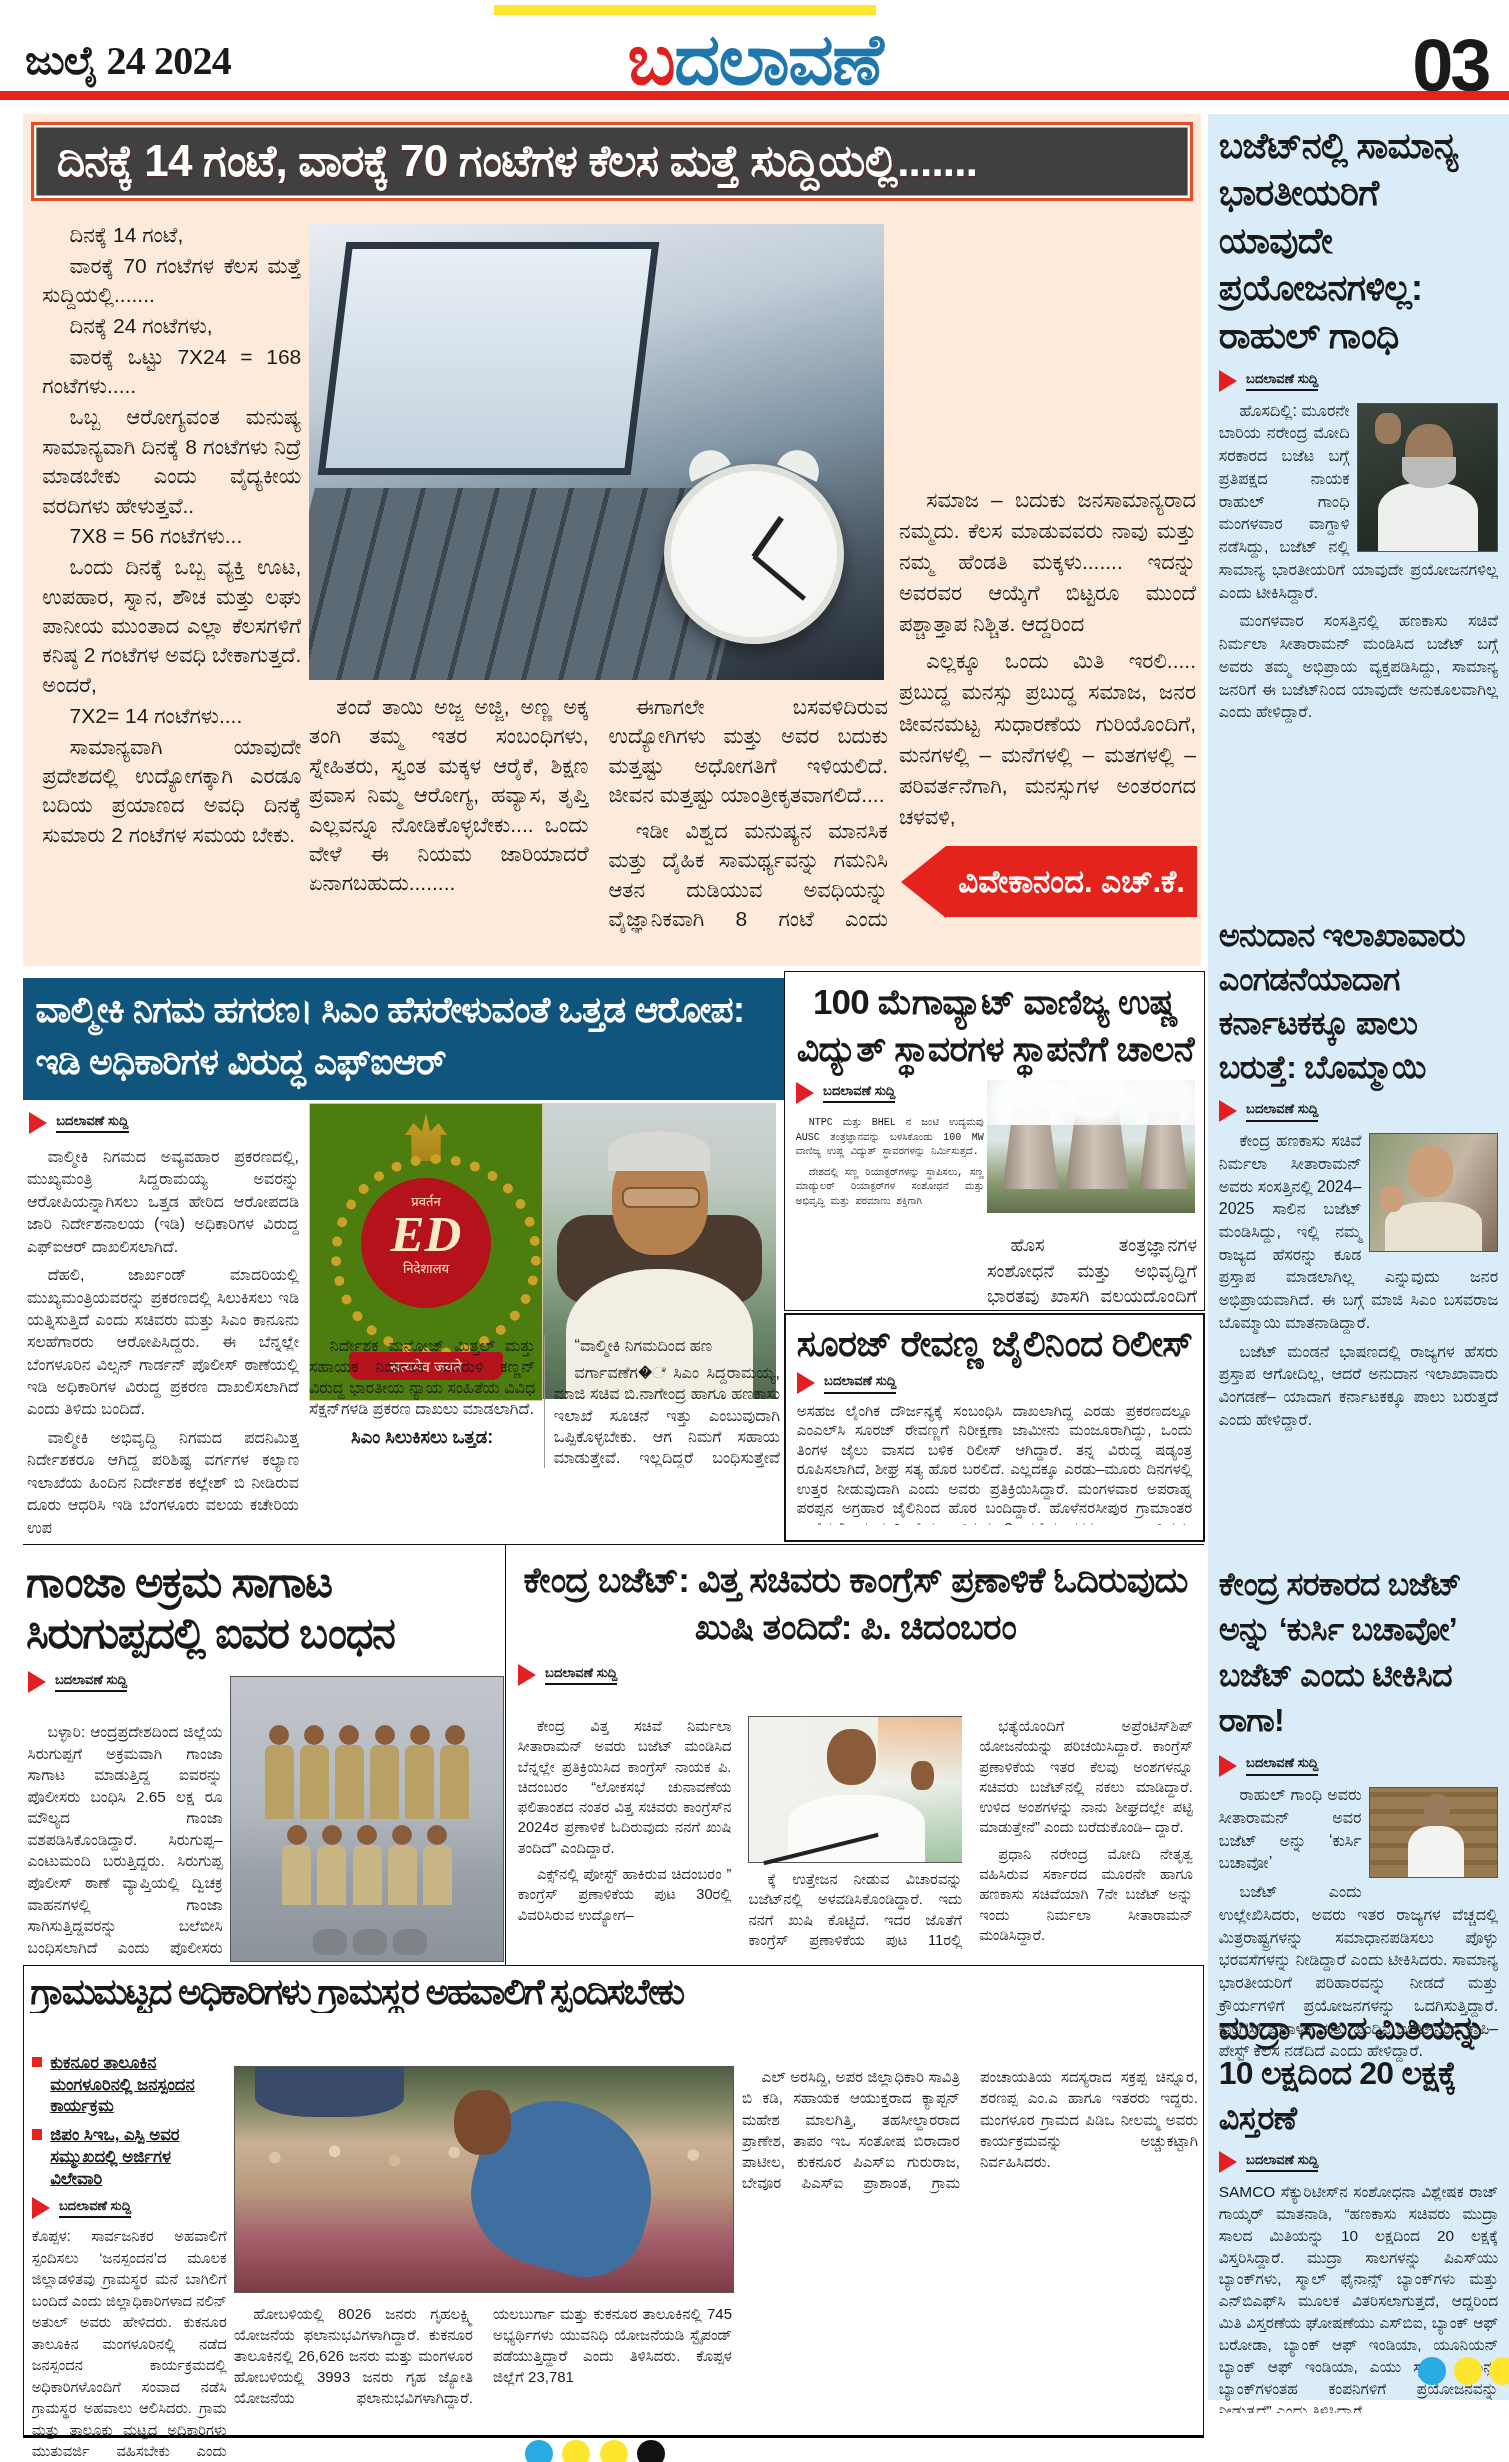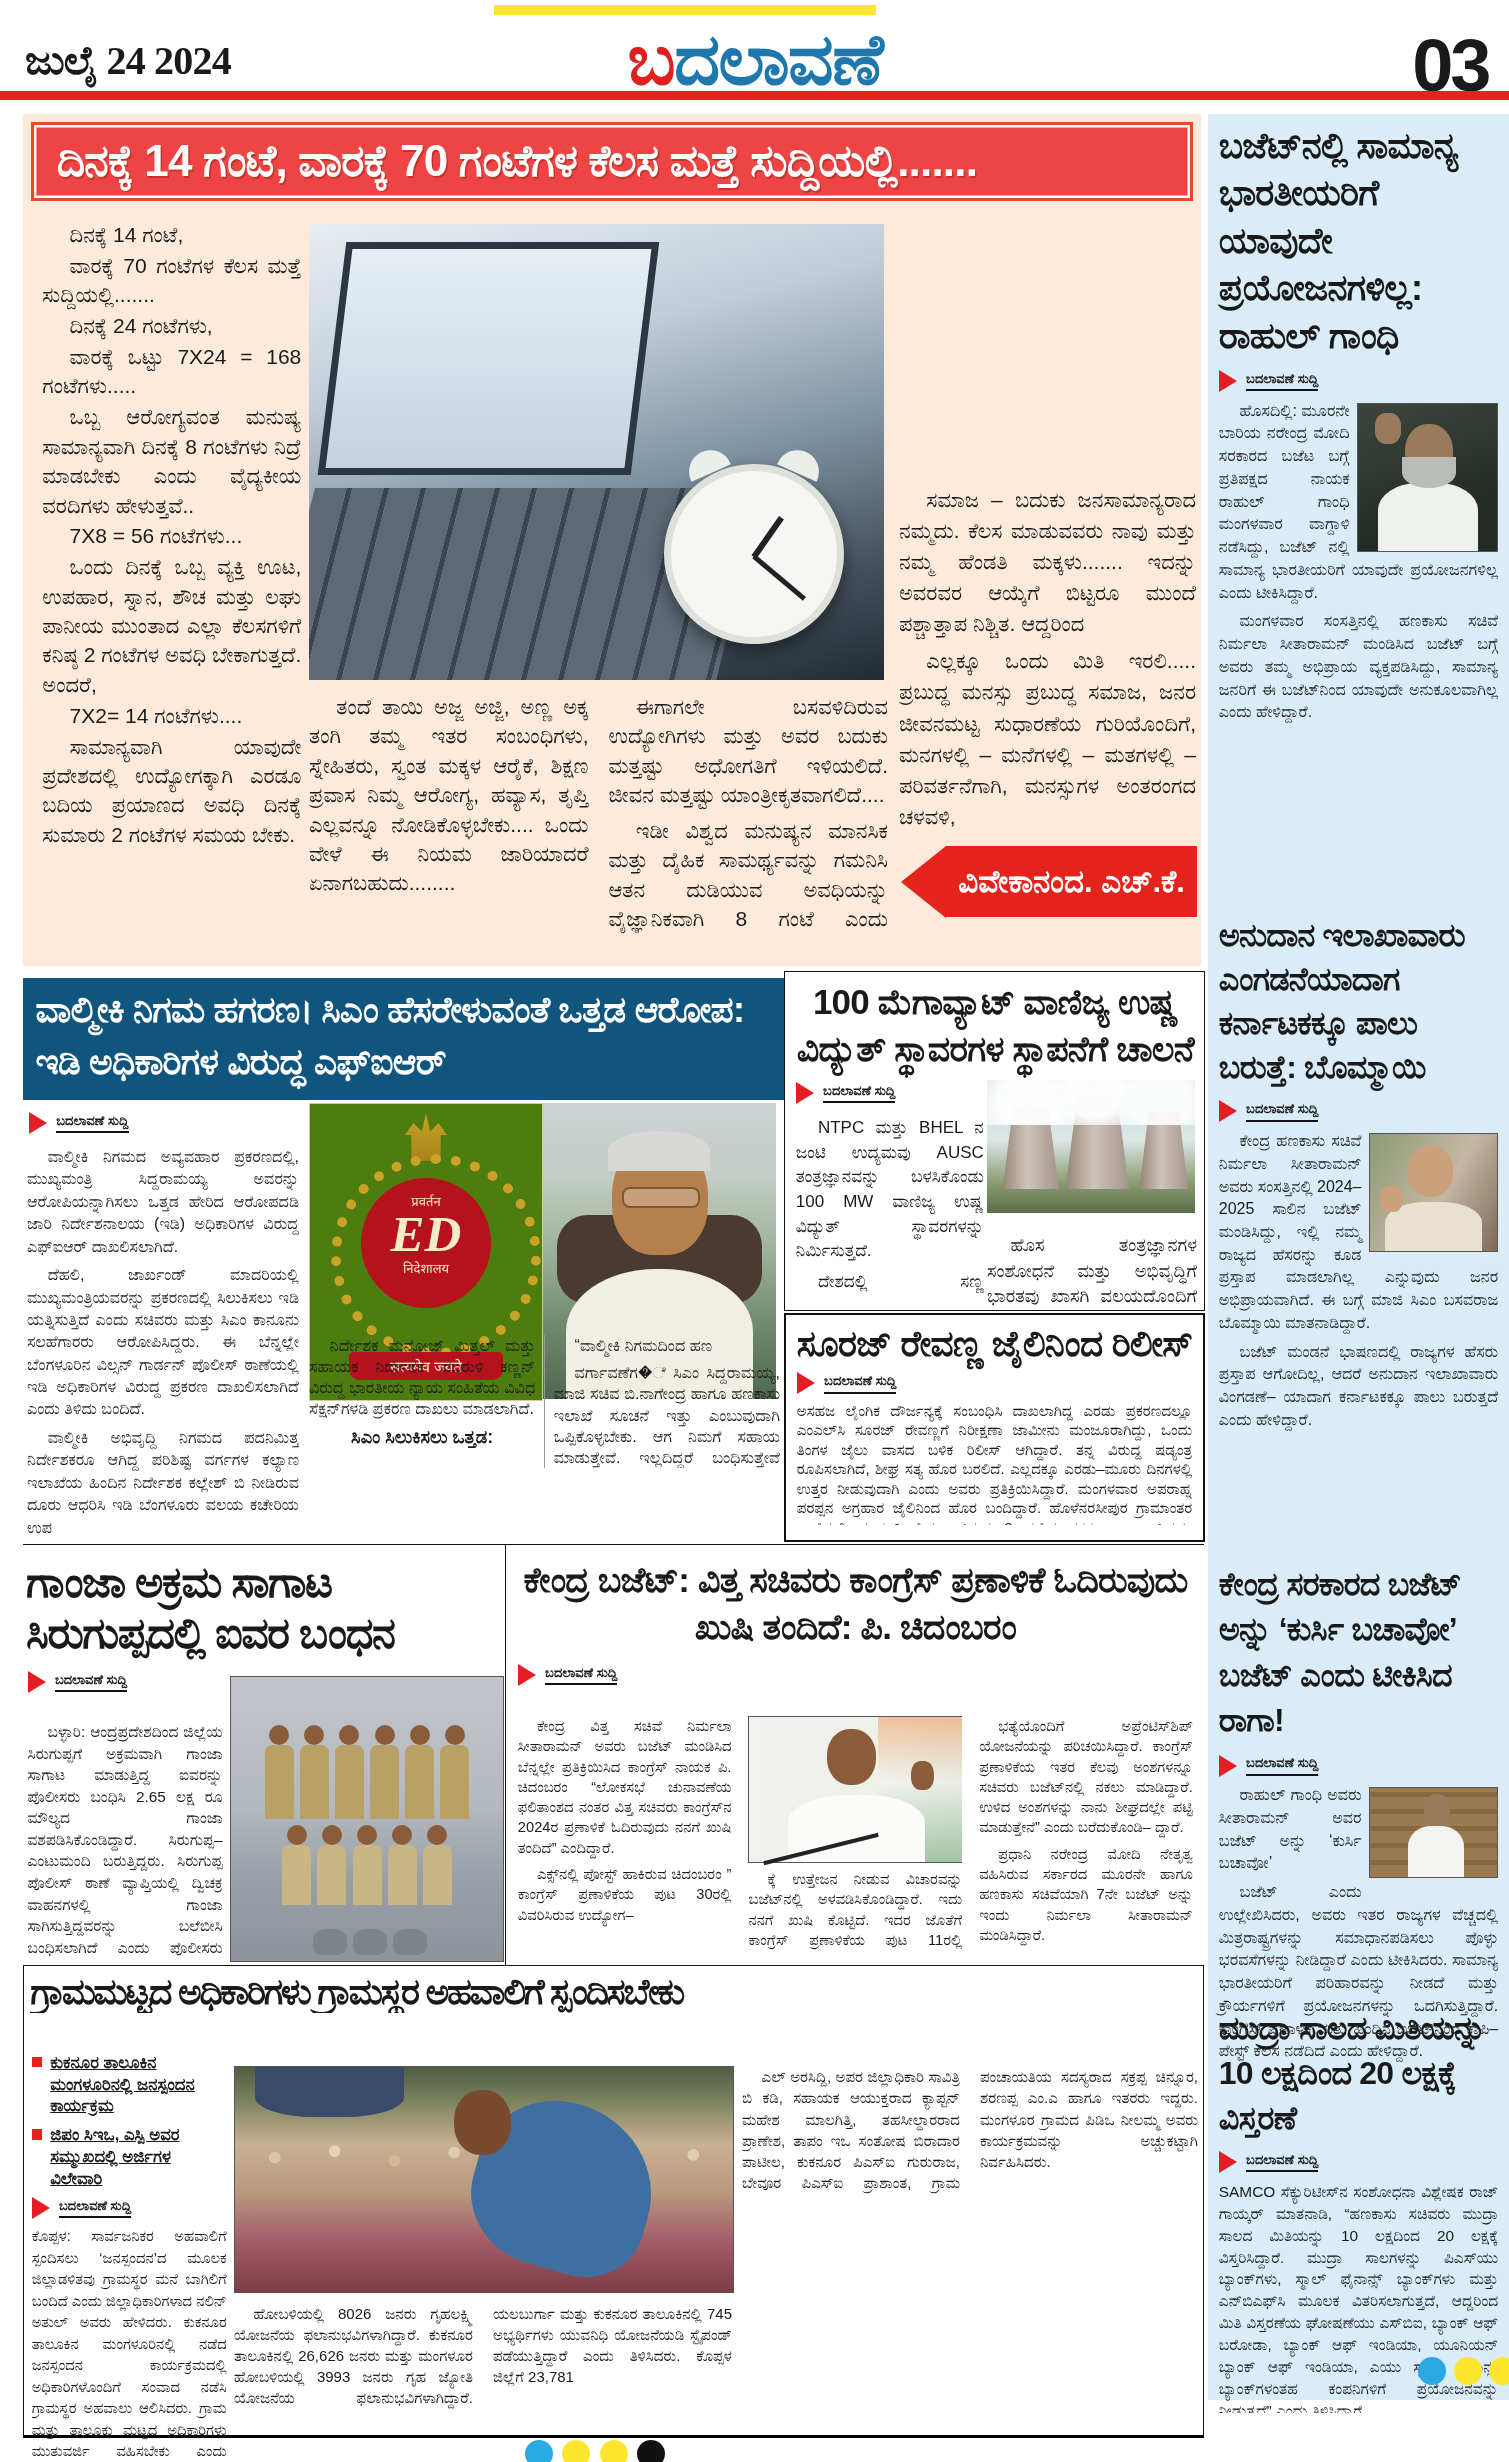--- a/index.html
+++ b/index.html
@@ -18,21 +18,21 @@
   .hdr-rule{position:absolute;left:0;top:91px;width:100%;height:8.5px;background:#e3231c;}
   
   .byline{display:flex;align-items:center;gap:9.3px;font-weight:bold;font-size:13px;}
   .byline .tri{width:0;height:0;border-left:18.5px solid #e31e24;
                border-top:11.6px solid transparent;border-bottom:11.6px solid transparent;}
   .byline .txt{border-bottom:2.3px solid #111;padding-bottom:2.3px;}
   .p{margin:0 0 6.2px 0;text-align:justify;text-indent:1.3em;}
   .photo{position:absolute;overflow:hidden;}
   
   .lead{position:absolute;left:23px;top:114px;width:1178px;height:852px;background:#fdeadb;}
-  .lead-banner{position:absolute;left:7.7px;top:7.7px;width:1162px;height:79px;background:#ef4444;
+  .lead-banner{position:absolute;left:7.7px;top:7.7px;width:1162px;height:79px;background:#404040;
                box-shadow:inset 0 0 0 3.1px #e44d26, inset 0 0 0 5.4px #ffffff;
                display:flex;align-items:center;padding-left:26px;box-sizing:border-box;}
   .lead-banner span{color:#fff;font-weight:bold;font-size:44px;letter-spacing:-0.8px;
                     text-shadow:1.5px 1.5px 0 rgba(120,20,0,.35);}
   .lead-col1{position:absolute;left:19.3px;top:106px;width:259px;height:734px;
              font-size:21px;line-height:1.40;overflow:hidden;}
   .lead-col1 .p{margin-bottom:1.5px;}
   .lead-photo{left:286px;top:110px;width:575px;height:456px;
               background:linear-gradient(165deg,#e9eef3 0%,#c2cdd8 30%,#8296a6 55%,#46525e 80%,#232b33 100%);}
   .lp-screen{position:absolute;left:4%;top:4%;width:52%;height:48%;
@@ -88,21 +88,21 @@
   .sd-glass{position:absolute;left:10.8px;top:48px;width:74px;height:17px;border:2.3px solid #7a5a2a;border-radius:7.7px;background:rgba(255,255,255,.25);}
   .valmiki-bottom{position:absolute;left:309px;top:1335px;width:471px;height:133px;
                   column-count:2;column-gap:18.5px;column-rule:0.8px solid #999;
                   font-size:16px;line-height:1.32;overflow:hidden;}
   .valmiki-bottom .sub{font-weight:bold;text-align:center;font-size:18px;text-indent:0;margin:4.6px 0;}
   
   .power-box{position:absolute;left:784px;top:971px;width:421px;height:340px;border:1.5px solid #111;background:#fff;box-sizing:border-box;}
   .power-hl{position:absolute;left:6.2px;top:6.2px;width:408px;text-align:center;font-weight:bold;
             font-size:35px;line-height:1.35;letter-spacing:-0.8px;}
   .power-by{position:absolute;left:10.8px;top:110px;}
-  .power-c1{position:absolute;left:10.8px;top:144px;width:188px;height:184px;font-size:17px;line-height:1.45;overflow:hidden;}
+  .power-c1{position:absolute;left:10.8px;top:144px;width:188px;height:184px;font-size:10px;line-height:1.45;overflow:hidden;font-family:Liberation Mono, monospace;}
   .photo-towers{left:202px;top:108px;width:208px;height:133px;
                 background:linear-gradient(180deg,#c5d9df 0%,#dde7e6 45%,#8a9a6e 78%,#5e6e4a 100%);}
   .tower{position:absolute;bottom:18%;background:linear-gradient(90deg,#8d7d70,#cfc4b8 45%,#a0windows9184);
          background:linear-gradient(90deg,#8d7d70,#cfc4b8 45%,#9e9084);clip-path:polygon(22% 0,78% 0,95% 100%,5% 100%);}
   .tower.t1{left:6%;width:30%;height:62%;}
   .tower.t2{left:36%;width:34%;height:70%;}
   .tower.t3{left:72%;width:26%;height:58%;}
   .smoke{position:absolute;left:0;top:-6%;width:100%;height:40%;
          background:radial-gradient(circle at 20% 60%,rgba(255,255,255,.95) 0 18%,transparent 40%),
                     radial-gradient(circle at 52% 40%,rgba(255,255,255,.95) 0 22%,transparent 45%),

